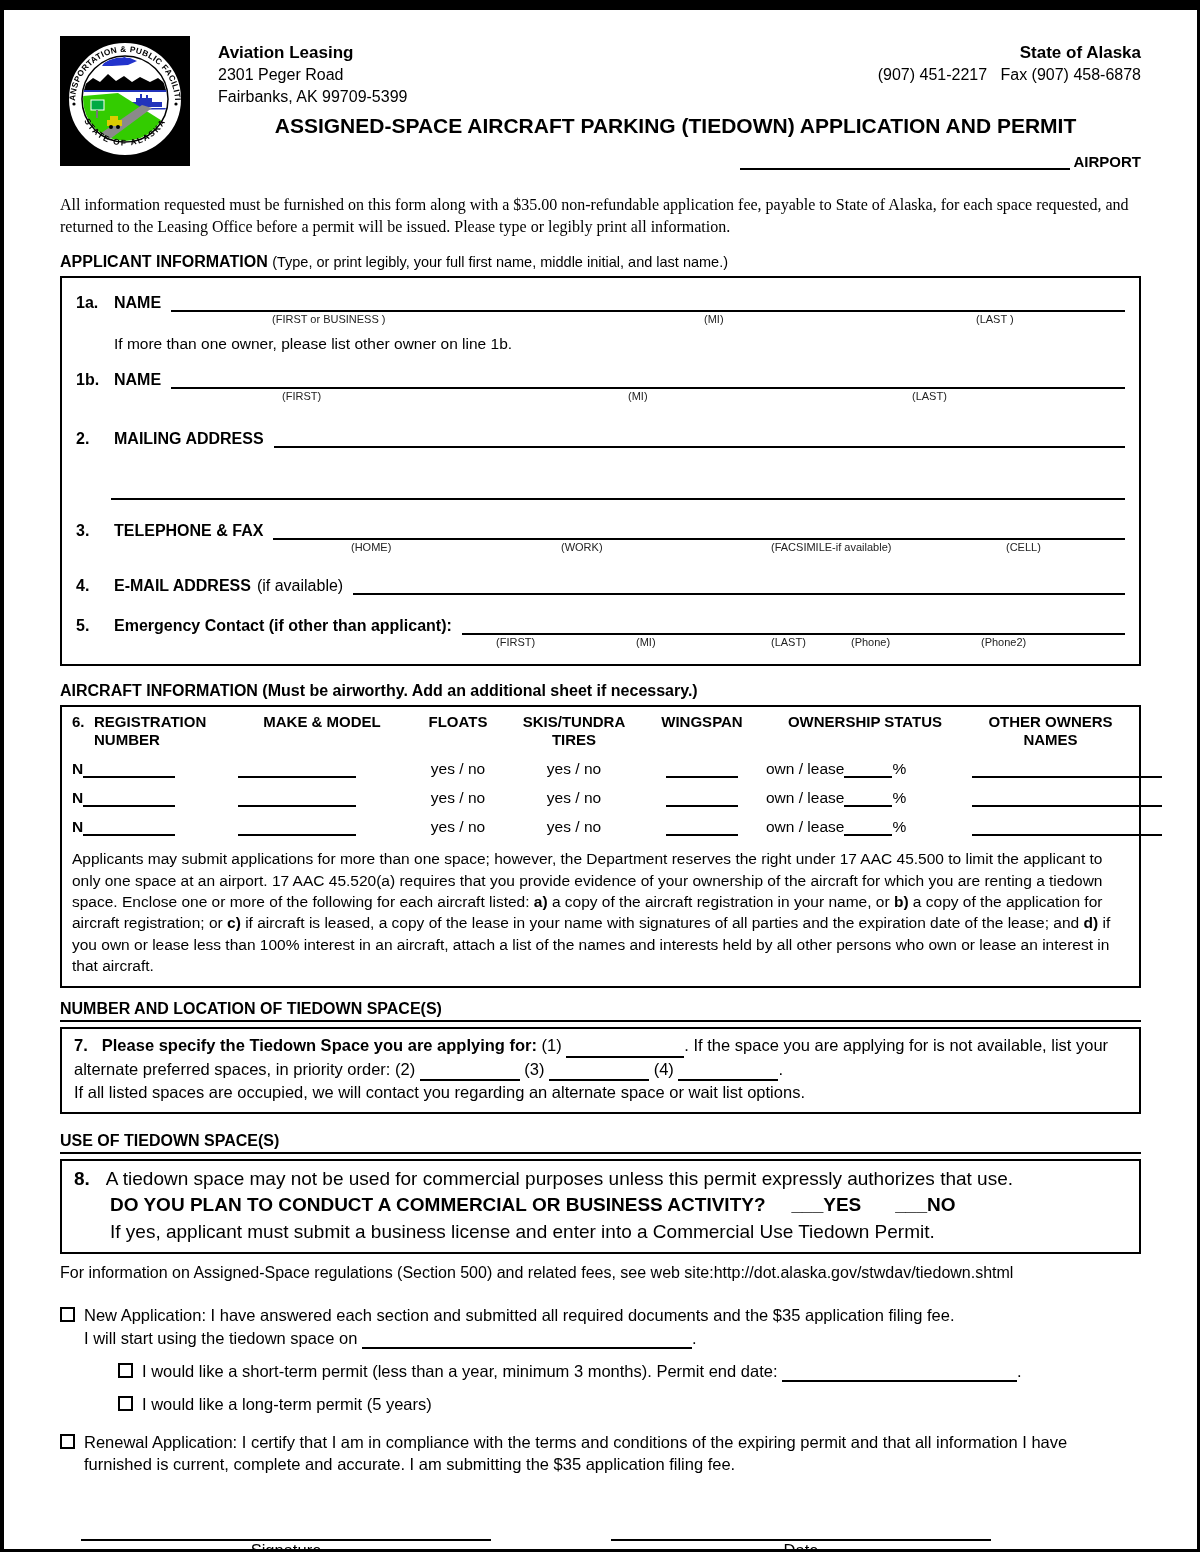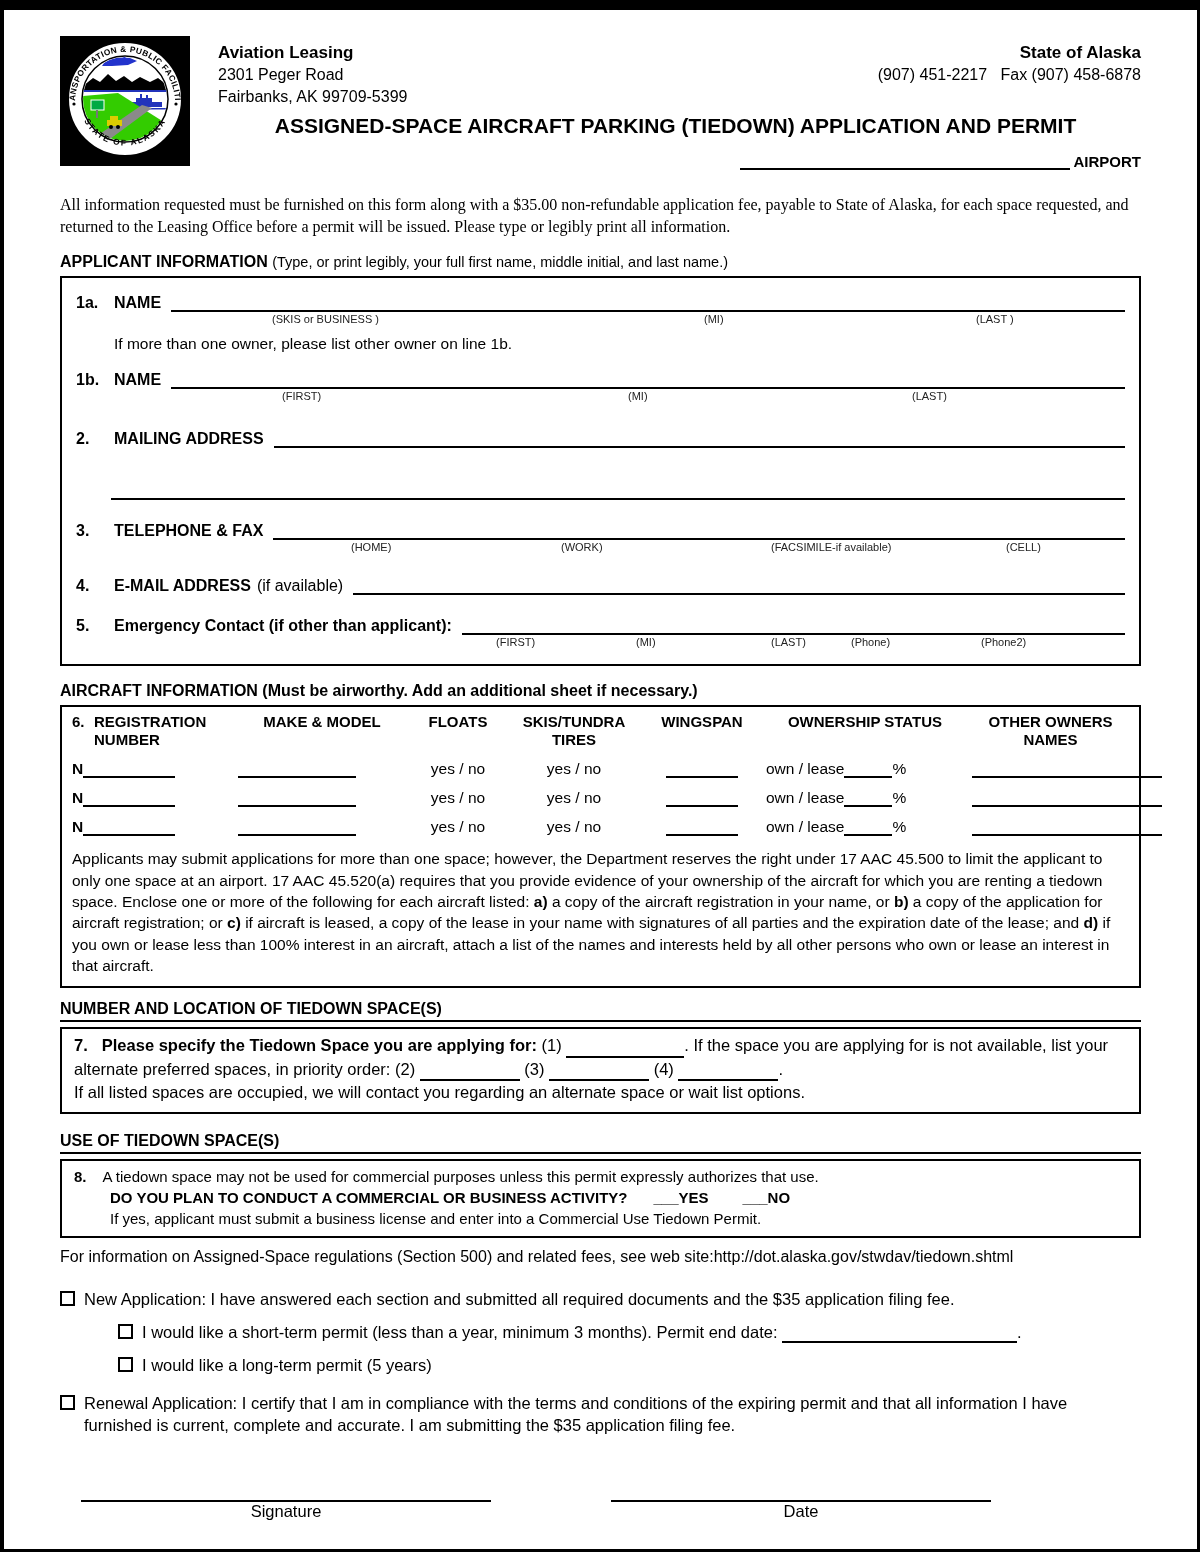--- a/index.html
+++ b/index.html
@@ -54,21 +54,21 @@
   .acgrid .h.first { text-align:left; display:flex; }
   .acgrid .h.first .n6 { width:22px; flex:none; }
   .acrow { display:grid; grid-template-columns:158px 168px 88px 128px 112px 198px 1fr; column-gap:8px; align-items:end; margin-top:11px; }
   .acrow .c { text-align:center; }
   .acrow .c1 { text-align:left; font-weight:bold; }
   .acrow .bl { display:inline-block; border-bottom:2px solid #000; height:15px; vertical-align:bottom; }
   .ac-para { font-size:15.5px; line-height:1.38; margin-top:12px; }
 
   
   .p7 { padding:5px 12px 7px 12px; font-size:16.5px; line-height:1.42; }
-  .p8 { padding:5px 12px 7px 12px; font-size:15px; line-height:1.4; }
+  .p8 { padding:5px 12px 7px 12px; font-size:19px; line-height:1.4; }
   .p8 .ind { margin-left:36px; }
   .info-line { font-size:16px; margin-top:10px; }
 
   
   .cbrow { display:flex; margin-top:15px; font-size:16.5px; line-height:1.35; }
   .cbrow.sub { margin-left:58px; margin-top:11px; }
   .cb { width:15px; height:15px; border:2px solid #000; flex:none; margin:3px 9px 0 0; background:#fff; }
   .cbtext { flex:1; }
 
   
@@ -149,21 +149,21 @@
     <span class="bold">APPLICANT INFORMATION</span>
     <span class="note">(Type, or print legibly, your full first name, middle initial, and last name.)</span>
   </div>
   <div class="box abox">
     <div class="fline" style="margin-top:12px">
       <span class="num">1a.</span>
       <span class="lbl">NAME</span>
       <span class="ln"></span>
     </div>
     <div class="subs">
-      <span style="left:196px">(SKIS or BUSINESS )</span>
+      <span style="left:196px">(FIRST or BUSINESS )</span>
       <span style="left:628px">(MI)</span>
       <span style="left:900px">(LAST )</span>
     </div>
     <div class="owner-note">If more than one owner, please list other owner on line 1b.</div>
     <div class="fline" style="margin-top:18px">
       <span class="num">1b.</span>
       <span class="lbl">NAME</span>
       <span class="ln"></span>
     </div>
     <div class="subs">
@@ -264,20 +264,21 @@
     <div><span style="font-weight: bold;">8.</span><span class="gap" style="width: 16px;"></span><span>A tiedown space may not be used for commercial purposes unless this permit expressly authorizes that use.</span></div>
     <div class="ind"><span style="font-weight: bold;">DO YOU PLAN TO CONDUCT A COMMERCIAL OR BUSINESS ACTIVITY?</span><span class="gap" style="width: 26px;"></span><span style="font-weight: bold;">___YES</span><span class="gap" style="width: 34px;"></span><span style="font-weight: bold;">___NO</span></div>
     <div class="ind">If yes, applicant must submit a business license and enter into a Commercial Use Tiedown Permit.</div>
   </div>
   <div class="info-line">For information on Assigned-Space regulations (Section 500) and related fees, see web site:http://dot.alaska.gov/stwdav/tiedown.shtml</div>
 
   <div class="cbrow" style="margin-top:22px">
     <span class="cb"></span>
     <span class="cbtext">
       <span>New Application: I have answered each section and submitted all required documents and the $35 application filing fee.</span><br>
+      <span><span>I will start using the tiedown space on </span><span class="blank" style="width: 330px;"></span><span>.</span></span>
     </span>
   </div>
   <div class="cbrow sub">
     <span class="cb"></span>
     <span class="cbtext"><span>I would like a short-term permit (less than a year, minimum 3 months). Permit end date: </span><span class="blank" style="width: 235px;"></span><span>.</span></span>
   </div>
   <div class="cbrow sub">
     <span class="cb"></span>
     <span class="cbtext">I would like a long-term permit (5 years)</span>
   </div>

